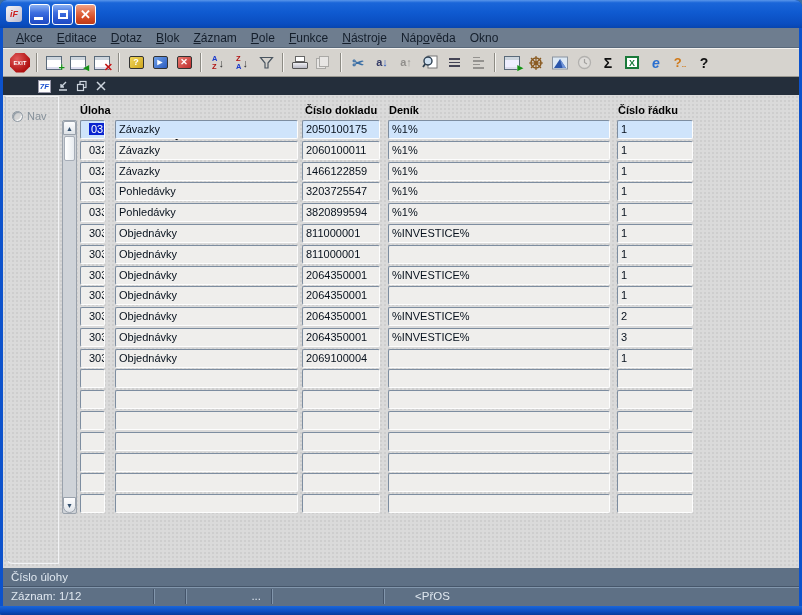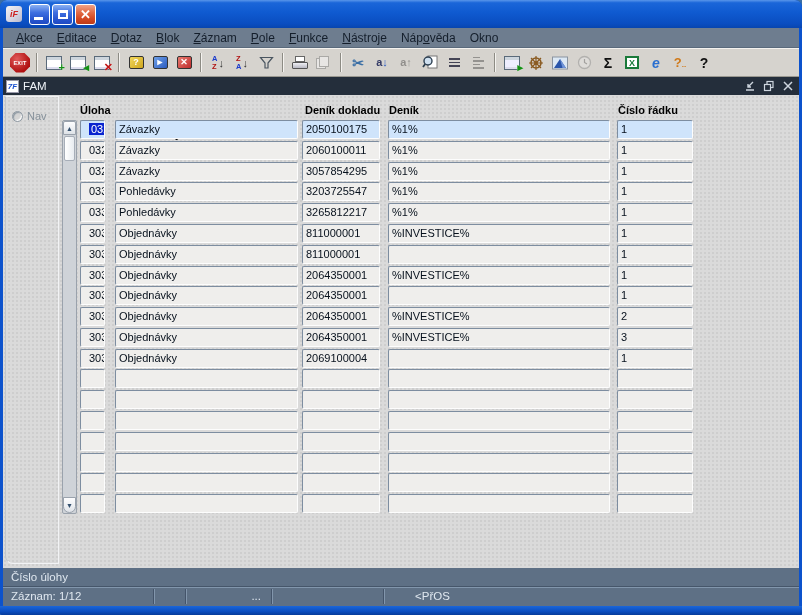--- a/index.html
+++ b/index.html
@@ -49,21 +49,21 @@
   .ic-print{position:relative;width:16px;height:14px;}
   .ic-print .paper{position:absolute;left:3px;top:0;width:10px;height:6px;background:#fff;border:1px solid #666;}
   .ic-print .body{position:absolute;left:0;bottom:1px;width:16px;height:7px;background:linear-gradient(#efeff4,#b9b9c4);border:1px solid #555;border-radius:1px;}
   .ic-sheets{position:relative;width:16px;height:14px;}
   .ic-sheets i{position:absolute;width:10px;height:11px;background:#fff;border:1px solid #777;}
   .ic-sheets i:nth-child(1){left:0;top:2px;} .ic-sheets i:nth-child(2){left:3px;top:0;}
   .ic-char{font-weight:bold;line-height:1;}
   .ic-lines{display:flex;flex-direction:column;gap:2px;}
   .ic-lines i{display:block;width:11px;height:1.5px;background:#445;}
   
-  #fambar{position:absolute;left:3px;top:77px;width:796px;height:18px;background:#242e3b;display:flex;align-items:center;}
+  #fambar{position:absolute;left:3px;top:77px;width:796px;height:18px;background:#242e3b;display:flex;align-items:center;padding-left:32px;}
   #fam-icon{width:13px;height:13px;background:#fff;border:1px solid #99a;margin:0 4px 0 3px;
     display:flex;align-items:center;justify-content:center;font-size:8px;font-weight:bold;font-style:italic;color:#1a50d0;}
   #fam-title{color:#eef2f7;font-size:11.5px;flex:1;}
   .famglyph{width:16px;height:14px;margin-right:3px;display:flex;align-items:center;justify-content:center;color:#cdd5de;}
   
   #canvas{position:absolute;left:3px;top:95px;width:796px;height:473px;background:#dadada;
     background-image:radial-gradient(#cecece 1px,transparent 1px);background-size:4px 4px;}
   #navpanel{position:absolute;left:2px;top:1px;width:54px;height:468px;border:1px solid #f2f3f5;border-left-color:#bfc5cb;border-radius:0 0 0 8px;}
   #nav-radio{position:absolute;left:6px;top:13px;display:flex;align-items:center;}
   #nav-radio .circ{width:11px;height:11px;border-radius:50%;background:#d4d4d4;border:1px solid #909aa4;
@@ -265,21 +265,20 @@
       <div class="ticon">
         <span class="ic-char" style="font-size:13px;color:#d07818">?<span style="font-size:8px">..</span></span>
       </div>
       <div class="ticon">
         <span class="ic-char" style="font-size:14px;color:#101010">?</span>
       </div>
     </div>
 
   <div id="fambar">
     <div id="fam-icon">7F</div>
-    <div id="fam-title">FAM</div>
     <div class="famglyph">
       <svg width="12" height="12" viewBox="0 0 12 12">
           <path d="M9 2 L4 7 M4 4 L4 7 L7 7 M2 10 L10 10" stroke="#cdd5de" stroke-width="1.4" fill="none"></path>
         </svg>
     </div>
     <div class="famglyph">
       <svg width="12" height="12" viewBox="0 0 12 12">
           <rect x="4" y="1.5" width="6" height="6" fill="none" stroke="#cdd5de" stroke-width="1.2"></rect>
           <rect x="1.5" y="4.5" width="6" height="6" fill="#242e3b" stroke="#cdd5de" stroke-width="1.2"></rect>
         </svg>
@@ -295,21 +294,21 @@
     <div id="navpanel">
       <div id="nav-radio">
         <span class="circ"></span>
         <span class="lbl">Nav</span>
       </div>
     </div>
 
     <div id="headers">
         <div class="colhead" style="left: 77px;">Úloha</div>
         <div class="colhead" style="left: 114px; margin-top: 24px;">Název úlohy</div>
-        <div class="colhead" style="left: 302px;">Deník dokladu</div>
+        <div class="colhead" style="left: 302px;">Číslo dokladu</div>
         <div class="colhead" style="left: 386px;">Deník</div>
         <div class="colhead" style="left: 615px;">Číslo řádku</div>
       </div>
 
     <div id="recscroll">
       <div class="sbtn" id="sb-up">▲</div>
       <div id="sb-thumb"></div>
       <div class="sbtn" id="sb-down">▼</div>
     </div>
 
@@ -324,35 +323,35 @@
         <div class="trow" style="top: 20.79px;">
           <div class="cell c-uloha">032</div>
           <div class="cell c-nazev">Závazky</div>
           <div class="cell c-doklad">2060100011</div>
           <div class="cell c-denik">%1%</div>
           <div class="cell c-radek">1</div>
         </div>
         <div class="trow" style="top: 41.58px;">
           <div class="cell c-uloha">032</div>
           <div class="cell c-nazev">Závazky</div>
-          <div class="cell c-doklad">3057854295</div>
+          <div class="cell c-doklad">1466122859</div>
           <div class="cell c-denik">%1%</div>
           <div class="cell c-radek">1</div>
         </div>
         <div class="trow" style="top: 62.37px;">
           <div class="cell c-uloha">033</div>
           <div class="cell c-nazev">Pohledávky</div>
           <div class="cell c-doklad">3203725547</div>
           <div class="cell c-denik">%1%</div>
           <div class="cell c-radek">1</div>
         </div>
         <div class="trow" style="top: 83.16px;">
           <div class="cell c-uloha">033</div>
           <div class="cell c-nazev">Pohledávky</div>
-          <div class="cell c-doklad">3265812217</div>
+          <div class="cell c-doklad">3820899594</div>
           <div class="cell c-denik">%1%</div>
           <div class="cell c-radek">1</div>
         </div>
         <div class="trow" style="top: 103.95px;">
           <div class="cell c-uloha">303</div>
           <div class="cell c-nazev">Objednávky</div>
           <div class="cell c-doklad">811000001</div>
           <div class="cell c-denik">%INVESTICE%</div>
           <div class="cell c-radek">1</div>
         </div>

